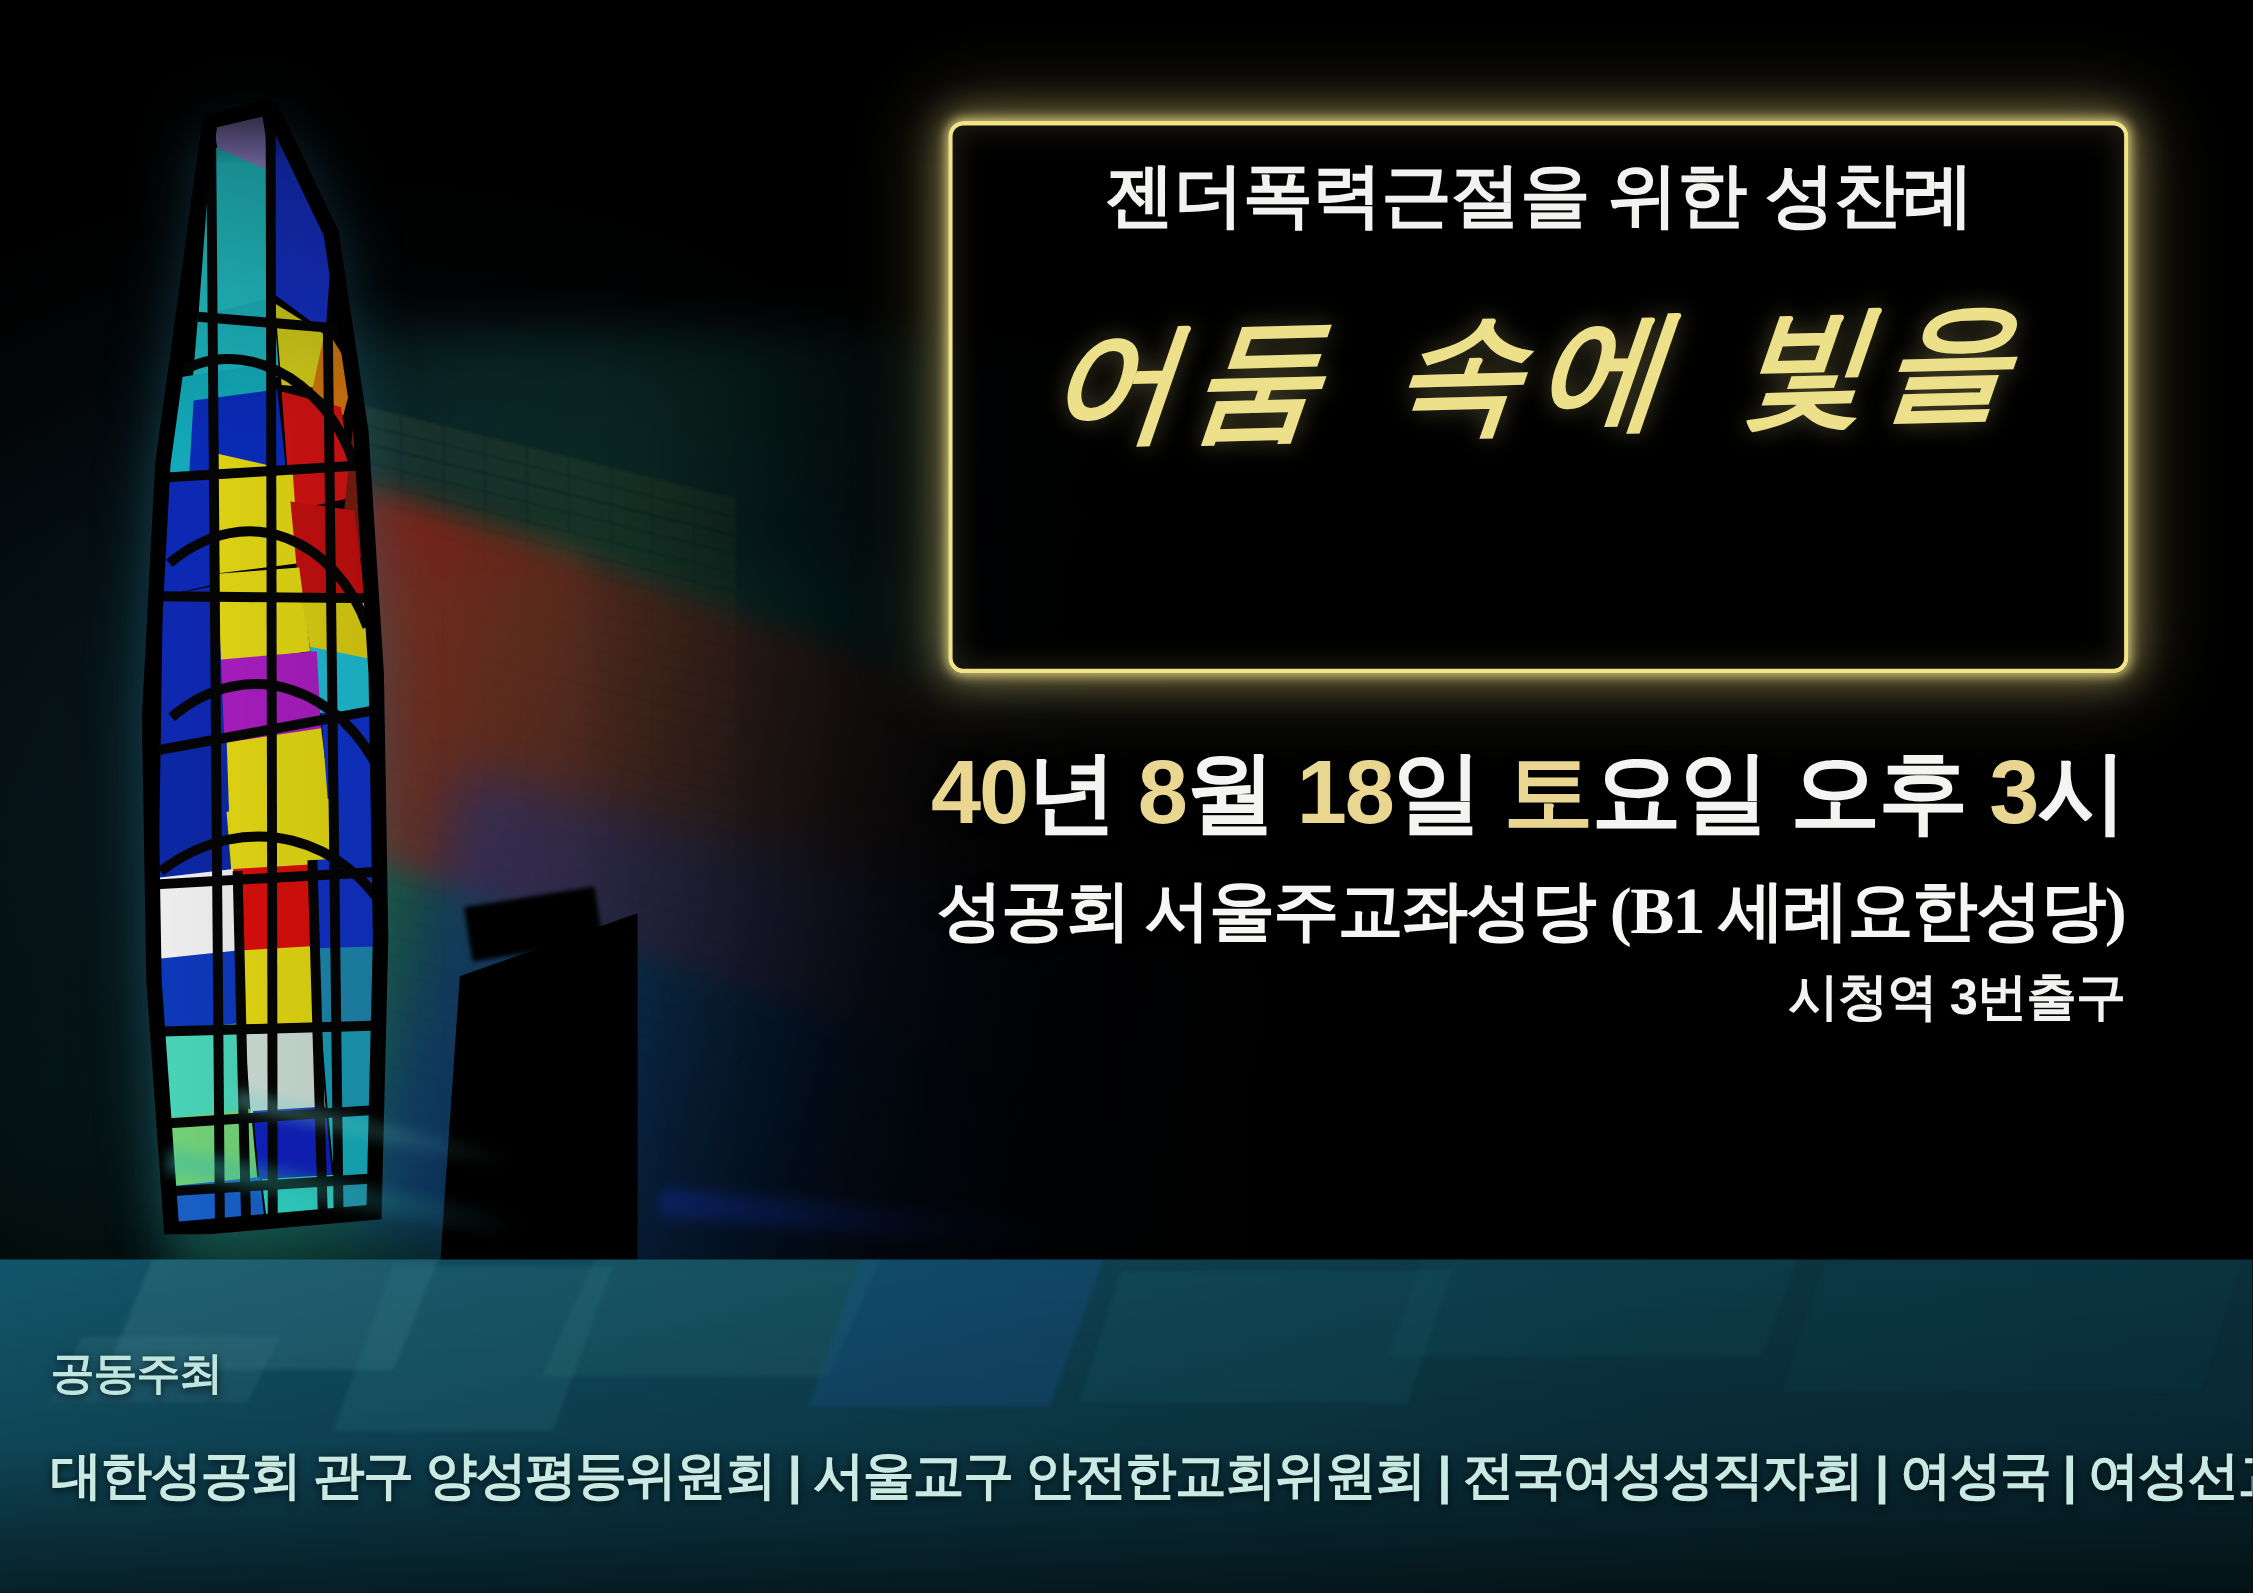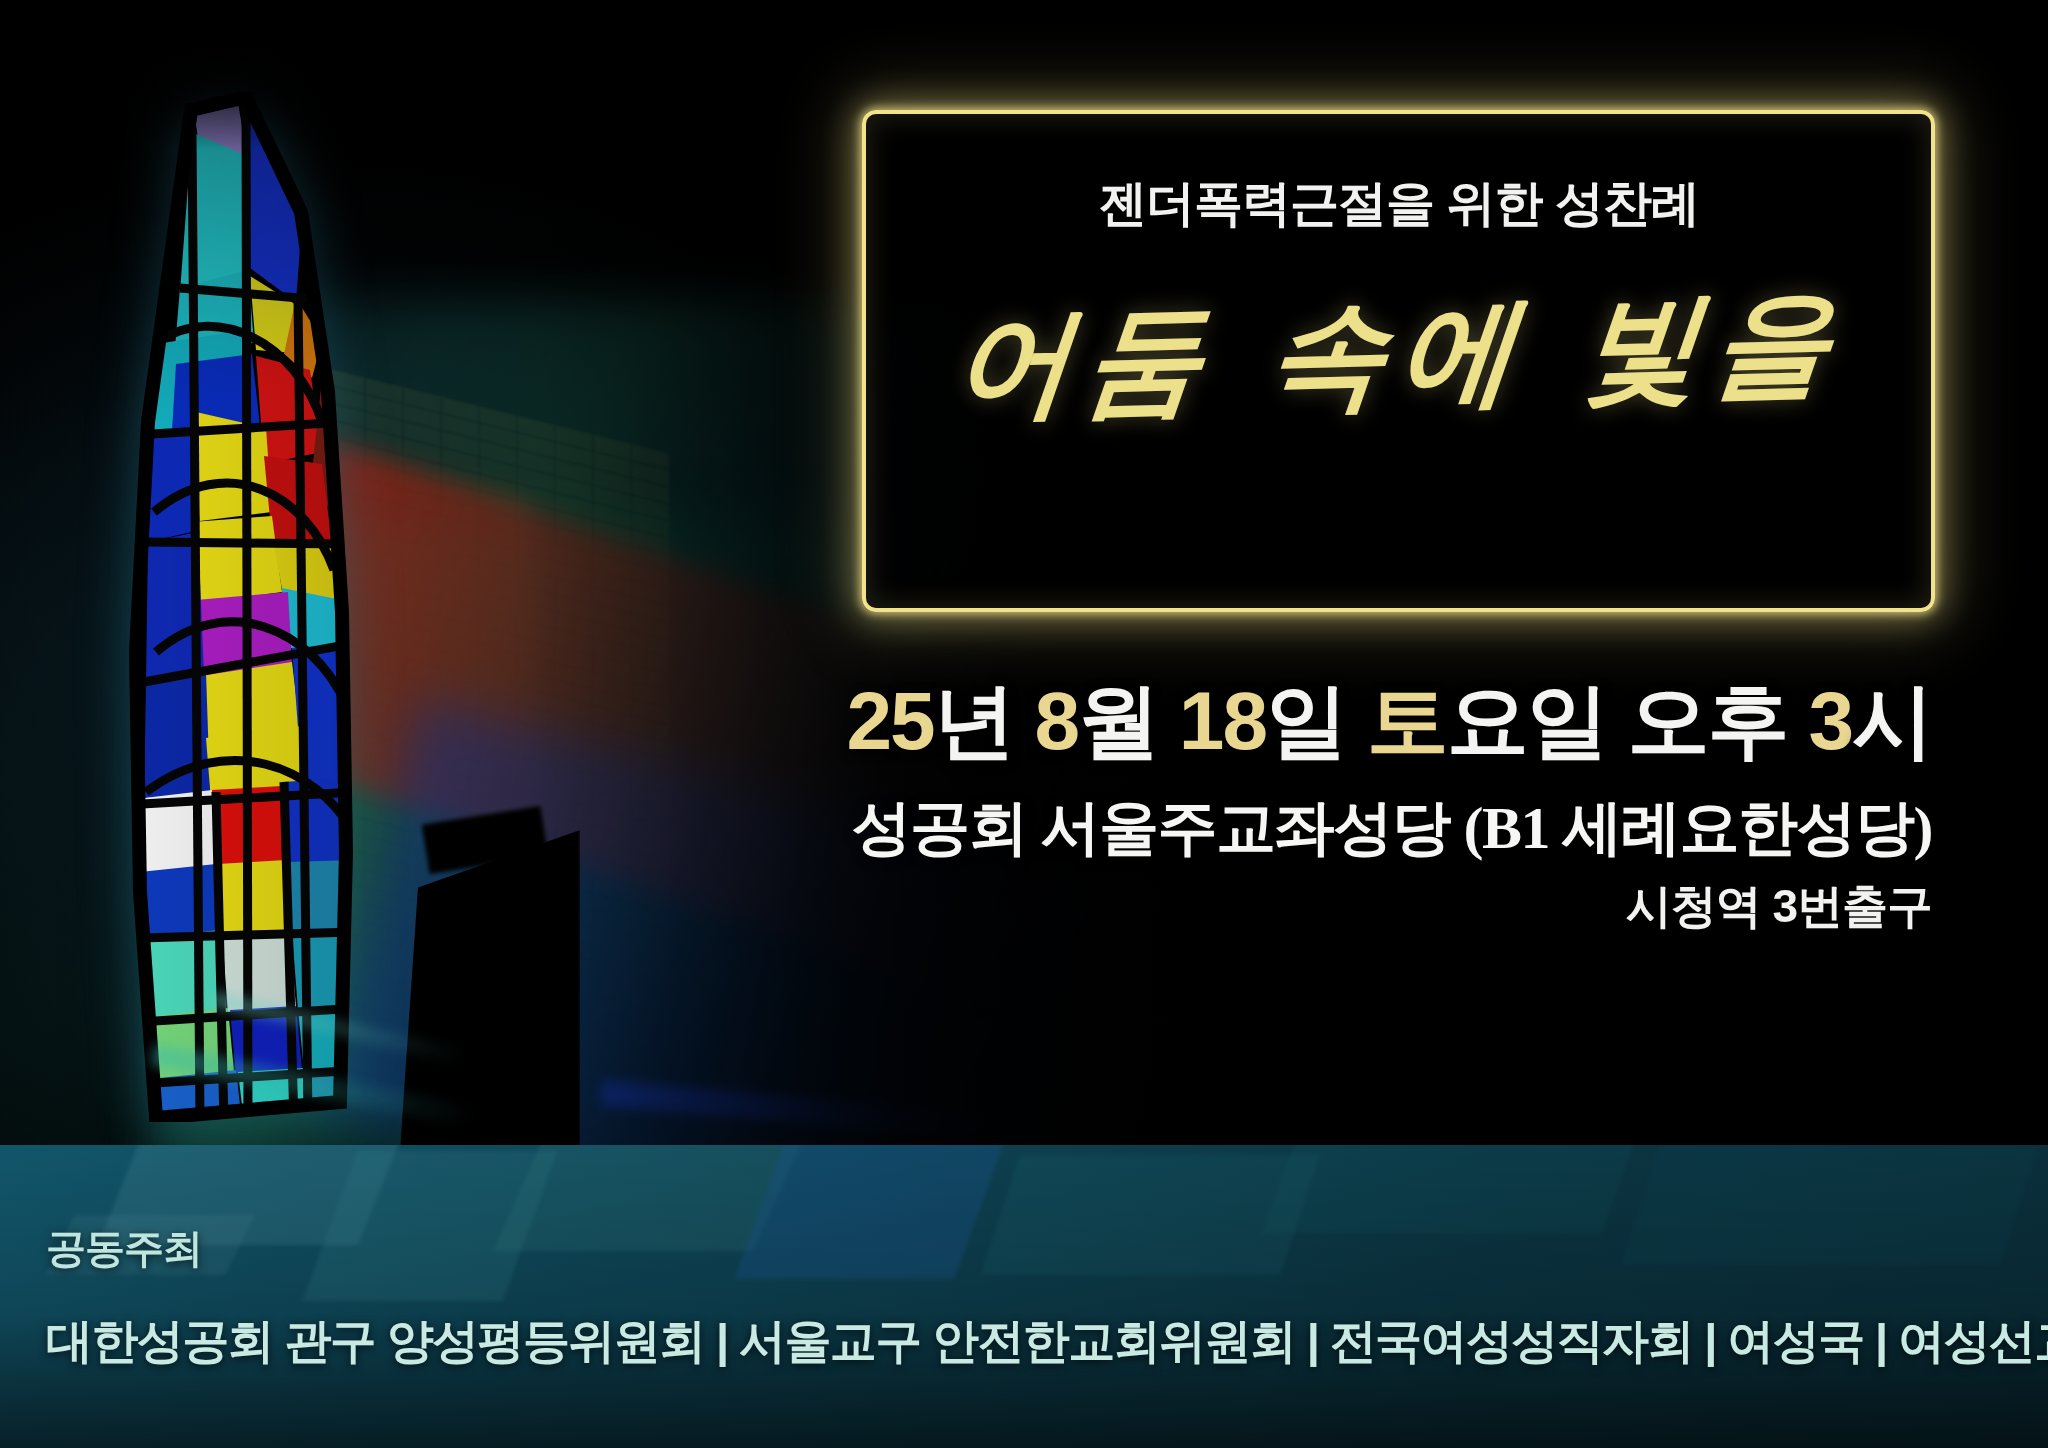--- a/index.html
+++ b/index.html
@@ -153,22 +153,22 @@
       inset 0 0 26px 4px rgba(242,226,137,.13);
     background:rgba(0,0,0,.55);
     box-sizing:border-box;
     display:flex;
     flex-direction:column;
     align-items:center;
     justify-content:flex-start;
   }
 
   .headline{
-    margin-top:57px;
-    font-size:49px;
+    margin-top:20px;
+    font-size:64px;
     font-weight:700;
     color:#F2F2F0;
     letter-spacing:-1px;
     white-space:nowrap;
     text-shadow:0 3px 10px rgba(0,0,0,.9);
   }
 
   .calligraphy{
     margin-top:38px;
     font-family:"DejaVu Serif","Liberation Serif",serif;
@@ -362,21 +362,21 @@
     <div class="vignette"></div>
     <div class="top-dark"></div>
   </div>
 
   <div class="headline-box">
     <div class="headline">젠더폭력근절을 위한 성찬례</div>
     <div class="calligraphy">어둠 속에 빛을</div>
   </div>
 
   <div class="info">
-    <div class="date-line" id="date-line"><span class="y">25</span><span class="w">년</span><span class="w"> </span><span class="y">8</span><span class="w">월</span><span class="w"> </span><span class="y">18</span><span class="w">일</span><span class="w"> </span><span class="y">토</span><span class="w">요일</span><span class="w"> 오후 </span><span class="y">3</span><span class="w">시</span></div>
+    <div class="date-line" id="date-line"><span class="y">40</span><span class="w">년</span><span class="w"> </span><span class="y">8</span><span class="w">월</span><span class="w"> </span><span class="y">18</span><span class="w">일</span><span class="w"> </span><span class="y">토</span><span class="w">요일</span><span class="w"> 오후 </span><span class="y">3</span><span class="w">시</span></div>
     <div class="venue-line">성공회 서울주교좌성당 (B1 세례요한성당)</div>
     <div class="exit-line">시청역 3번출구</div>
   </div>
 
   <div class="footer">
     <div class="footer-glass">
       <i style="left:120px;top:-10px;width:260px;height:110px;transform:skewX(-22deg);background:rgba(150,220,225,.30);"></i>
       <i style="left:330px;top:6px;width:200px;height:150px;transform:skewX(-20deg);background:rgba(110,205,200,.26);"></i>
       <i style="left:520px;top:-14px;width:260px;height:120px;transform:skewX(-24deg);background:rgba(120,215,190,.22);"></i>
       <i style="left:760px;top:-6px;width:220px;height:140px;transform:skewX(-20deg);background:rgba(40,110,220,.42);"></i>

